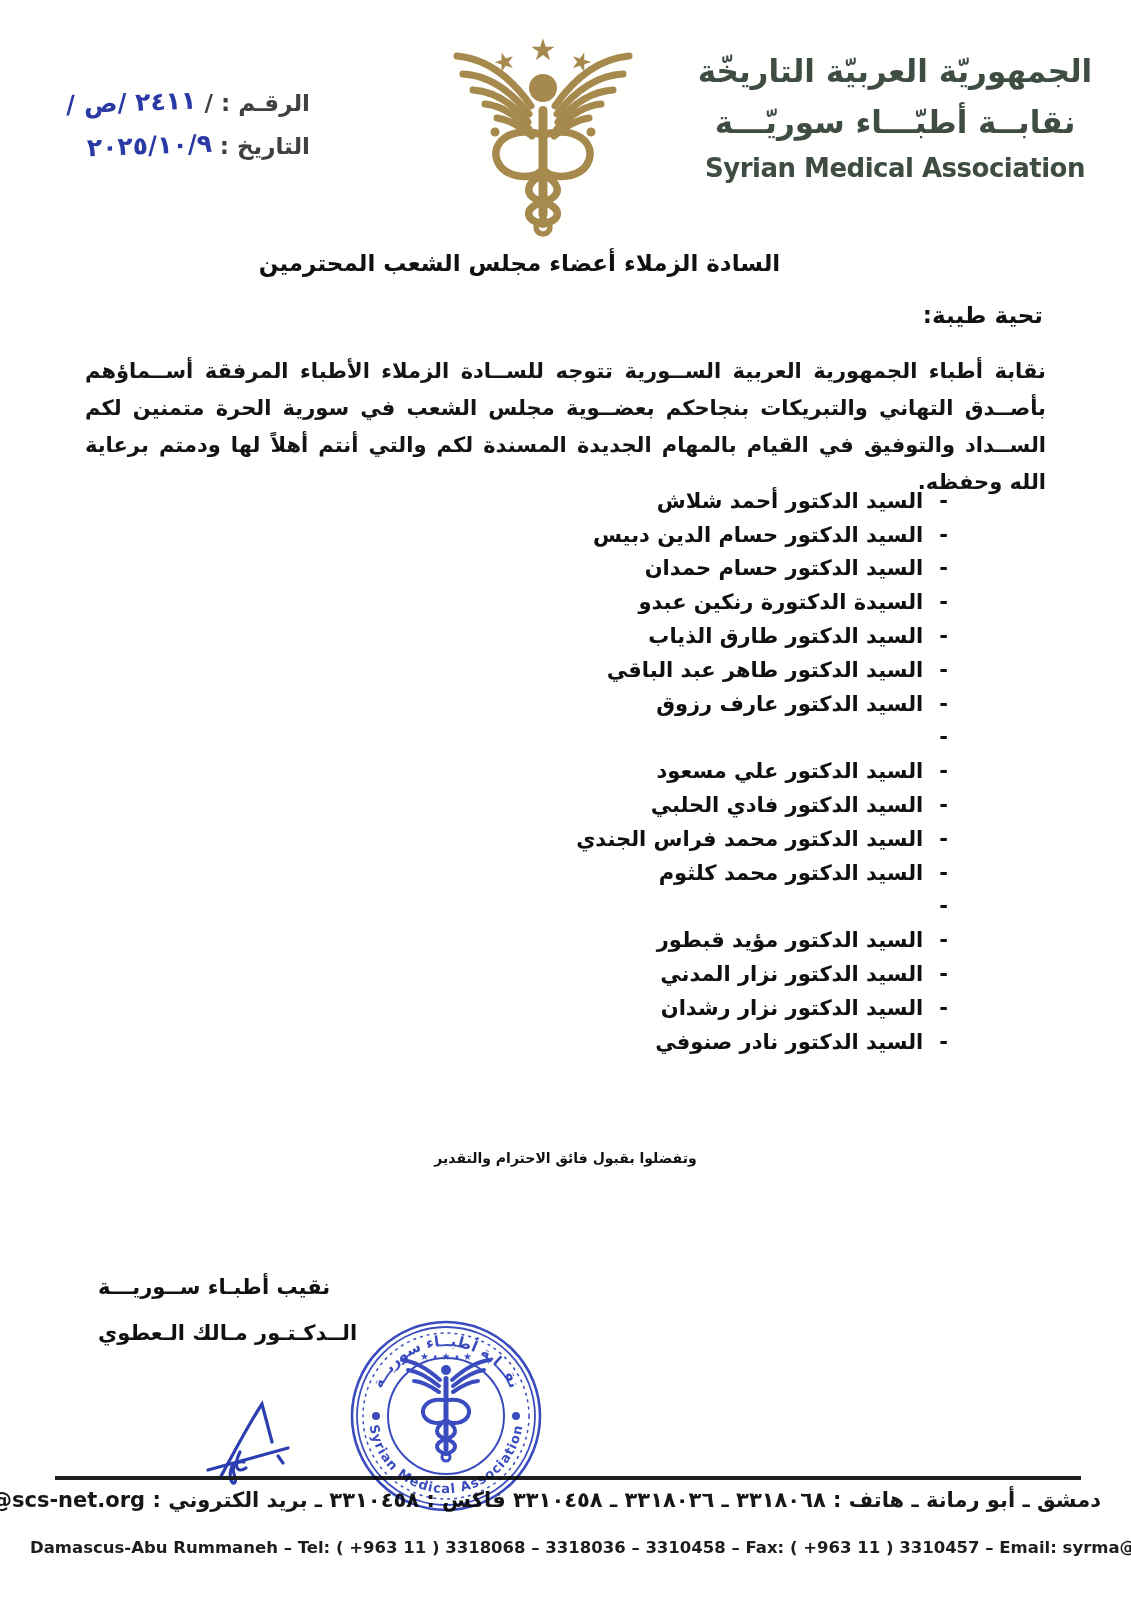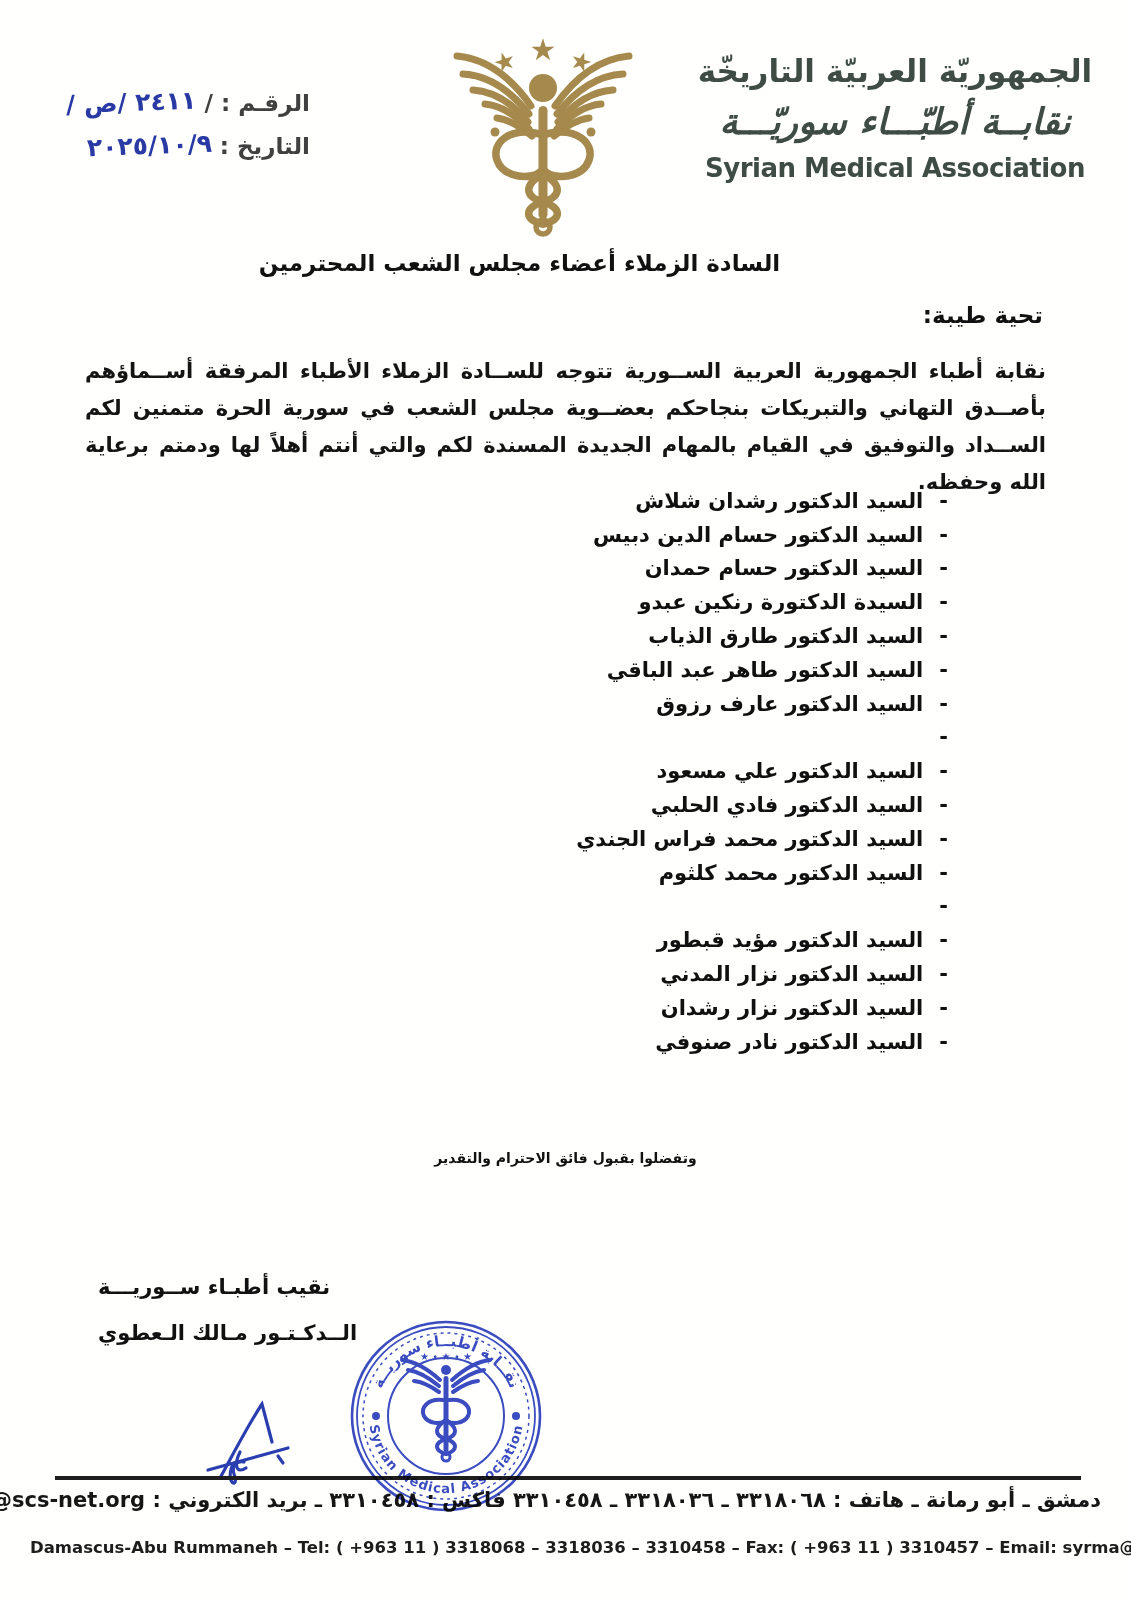--- a/index.html
+++ b/index.html
@@ -16,21 +16,21 @@
   .handwriting{
     font-size:25px;font-weight:600;color:#2a3aa4;white-space:nowrap;
     transform:rotate(-2deg);margin-right:8px;letter-spacing:1px;
   }
   .logo{position:absolute;left:443px;top:26px;}
   .org-block{
     position:absolute;right:36px;top:46px;width:400px;text-align:center;
     direction:rtl;color:#3e4c44;
   }
   .org-ar1{font-size:31px;font-weight:bold;line-height:50px;white-space:nowrap;}
-  .org-ar2{font-size:36px;font-weight:bold;line-height:52px;white-space:nowrap;font-style:italic;}
+  .org-ar2{font-size:31px;font-weight:bold;line-height:52px;white-space:nowrap;}
   .org-en{font-size:26px;font-weight:bold;line-height:40px;letter-spacing:-0.5px;white-space:nowrap;}
   
   .recipient{
     position:absolute;top:250px;left:0;width:100%;text-align:center;
     transform:translateX(-46px);direction:rtl;
     font-size:23px;font-weight:bold;color:#111;
   }
   .salutation{
     position:absolute;top:302px;right:88px;direction:rtl;
     font-size:23px;font-weight:bold;color:#111;
@@ -128,21 +128,21 @@
 
   <div class="recipient">السادة الزملاء أعضاء مجلس الشعب المحترمين</div>
 
   <div class="salutation">تحية طيبة:</div>
 
   <div class="body-par">نقابة أطباء الجمهورية العربية الســورية تتوجه للســادة الزملاء الأطباء المرفقة أســماؤهم بأصــدق التهاني والتبريكات بنجاحكم بعضــوية مجلس الشعب في سورية الحرة متمنين لكم الســداد والتوفيق في القيام بالمهام الجديدة المسندة لكم والتي أنتم أهلاً لها ودمتم برعاية الله وحفظه.</div>
 
   <ul class="names">
     <li>
         <span class="dash">-</span>
-        <span>السيد الدكتور رشدان شلاش</span>
+        <span>السيد الدكتور أحمد شلاش</span>
       </li>
     <li>
         <span class="dash">-</span>
         <span>السيد الدكتور حسام الدين دبيس</span>
       </li>
     <li>
         <span class="dash">-</span>
         <span>السيد الدكتور حسام حمدان</span>
       </li>
     <li>

